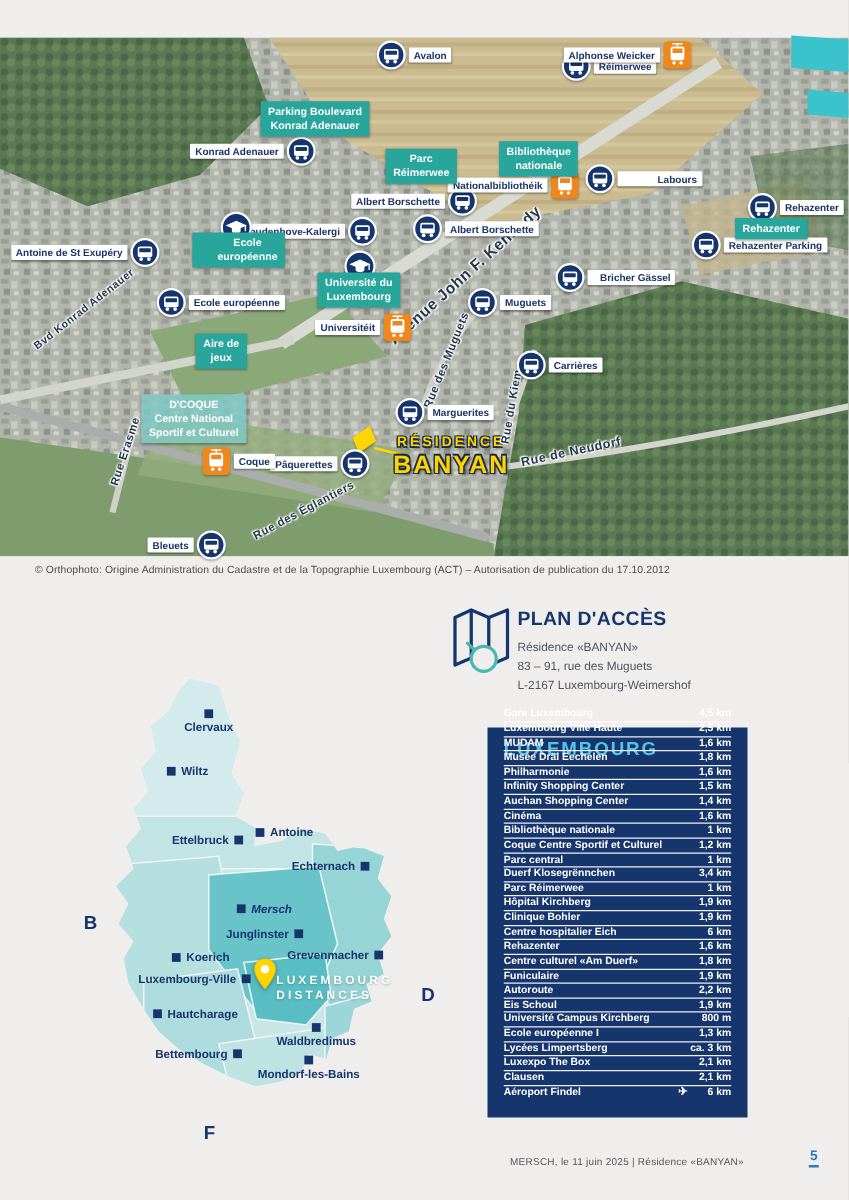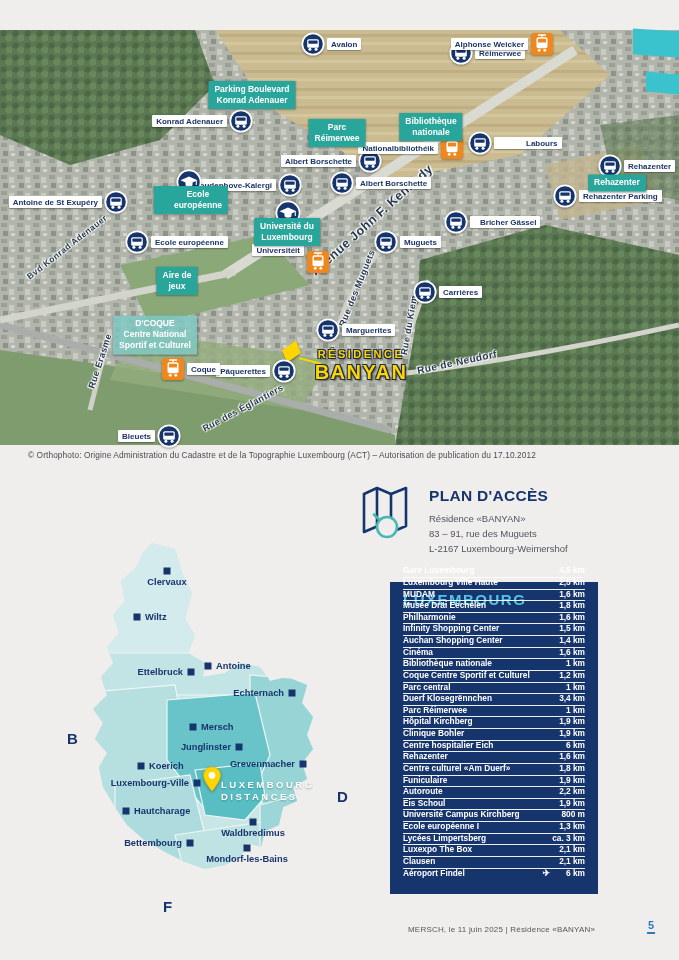--- a/index.html
+++ b/index.html
@@ -25,21 +25,21 @@
   .res-l1{font-size:11px;font-weight:bold;letter-spacing:2.5px;}
   .res-l2{font-size:20px;font-weight:bold;letter-spacing:1.5px;margin-top:1px;}
   .res-marker{position:absolute;left:283px;top:315px;width:17px;height:13px;background:#ffd500;
               transform:rotate(-35deg) skewX(-12deg);box-shadow:0 1px 2px rgba(0,0,0,.4);}
   .res-line{position:absolute;left:299px;top:330px;width:22px;height:2px;background:#ffd500;
             transform:rotate(14deg);}
   .cyan-shape{position:absolute;background:#3ac2cd;}
   
   .copyright{position:absolute;left:28px;top:450px;font-size:8.3px;color:#4b4b50;letter-spacing:.1px;}
   
-  .access{position:absolute;left:356px;top:481px;display:flex;gap:15px;}
+  .access{position:absolute;left:356px;top:481px;display:flex;gap:0;}
   .access-text{padding-top:6px;}
   .access-title{font-size:15.5px;font-weight:bold;color:#17356d;letter-spacing:.3px;}
   .access-lines{margin-top:6px;font-size:9.5px;color:#4e5560;line-height:1.58;}
   
   .country-wrap{position:absolute;left:55px;top:535px;width:330px;height:410px;}
   .country-wrap svg.lux{position:absolute;left:0;top:0;}
   #country-overlays{position:absolute;left:0;top:0;width:330px;height:410px;}
   .city-marker{position:absolute;width:7px;height:7px;background:#17356d;transform:translate(-50%,-50%);}
   .city-label{position:absolute;font-size:9.3px;font-weight:bold;color:#17356d;white-space:nowrap;}
   .country-letter{position:absolute;font-size:15px;font-weight:bold;color:#17356d;}
@@ -279,21 +279,21 @@
           </svg></div>
         <div class="stop-label" style="top: 118px; transform: translateY(-50%); right: 241px;">Nationalbibliothéik</div>
         <div class="map-icon" style="left: 307px; top: 219px;"><svg width="22" height="24" viewBox="0 0 22 24">
             <rect x="0" y="2" width="22" height="22" rx="3.5" fill="#f0871c"></rect>
             <path d="M7 4 L15 4 M11 4 V6.2" stroke="#ffffff" stroke-width="1.3" fill="none"></path>
             <rect x="5.5" y="6.2" width="11" height="11" rx="1.8" fill="#ffffff"></rect>
             <rect x="7" y="7.8" width="8" height="3.6" rx="0.5" fill="#f0871c"></rect>
             <circle cx="8.2" cy="19.3" r="1.4" fill="#ffffff"></circle>
             <circle cx="13.8" cy="19.3" r="1.4" fill="#ffffff"></circle>
           </svg></div>
-        <div class="stop-label" style="top: 220px; transform: translateY(-50%); right: 375px;">Universitéit</div>
+        <div class="stop-label" style="top: 232px; transform: translateY(-50%); right: 375px;">Universitéit</div>
         <div class="map-icon" style="left: 162px; top: 326px;"><svg width="22" height="24" viewBox="0 0 22 24">
             <rect x="0" y="2" width="22" height="22" rx="3.5" fill="#f0871c"></rect>
             <path d="M7 4 L15 4 M11 4 V6.2" stroke="#ffffff" stroke-width="1.3" fill="none"></path>
             <rect x="5.5" y="6.2" width="11" height="11" rx="1.8" fill="#ffffff"></rect>
             <rect x="7" y="7.8" width="8" height="3.6" rx="0.5" fill="#f0871c"></rect>
             <circle cx="8.2" cy="19.3" r="1.4" fill="#ffffff"></circle>
             <circle cx="13.8" cy="19.3" r="1.4" fill="#ffffff"></circle>
           </svg></div>
         <div class="stop-label" style="top: 339px; transform: translateY(-50%); left: 187px;">Coque</div>
         <div class="map-icon" style="left: 176px; top: 139px;"><svg width="26" height="26" viewBox="0 0 26 26">
@@ -399,21 +399,21 @@
         <div class="city-label" style="left: 112px; top: 42px; transform: translateX(-50%);">Clervaux</div>
         <div class="city-marker" style="left: 82px; top: 82px;"></div>
         <div class="city-label" style="left: 90px; top: 82px; transform: translateY(-50%);">Wiltz</div>
         <div class="city-marker" style="left: 136px; top: 137px;"></div>
         <div class="city-label" style="right: 202px; top: 137px; transform: translateY(-50%);">Ettelbruck</div>
         <div class="city-marker" style="left: 153px; top: 131px;"></div>
         <div class="city-label" style="left: 161px; top: 131px; transform: translateY(-50%);">Antoine</div>
         <div class="city-marker" style="left: 237px; top: 158px;"></div>
         <div class="city-label" style="right: 101px; top: 158px; transform: translateY(-50%);">Echternach</div>
         <div class="city-marker" style="left: 138px; top: 192px;"></div>
-        <div class="city-label" style="left: 146px; top: 192px; transform: translateY(-50%);">Mersch</div>
+        <div class="city-label" style="left: 146px; top: 192px; transform: translateY(-50%); font-style: italic;">Mersch</div>
         <div class="city-marker" style="left: 184px; top: 212px;"></div>
         <div class="city-label" style="right: 154px; top: 212px; transform: translateY(-50%);">Junglinster</div>
         <div class="city-marker" style="left: 86px; top: 231px;"></div>
         <div class="city-label" style="left: 94px; top: 231px; transform: translateY(-50%);">Koerich</div>
         <div class="city-marker" style="left: 248px; top: 229px;"></div>
         <div class="city-label" style="right: 90px; top: 229px; transform: translateY(-50%);">Grevenmacher</div>
         <div class="city-marker" style="left: 142px; top: 248px;"></div>
         <div class="city-label" style="right: 196px; top: 248px; transform: translateY(-50%);">Luxembourg-Ville</div>
         <div class="city-marker" style="left: 71px; top: 276px;"></div>
         <div class="city-label" style="left: 79px; top: 276px; transform: translateY(-50%);">Hautcharage</div>

